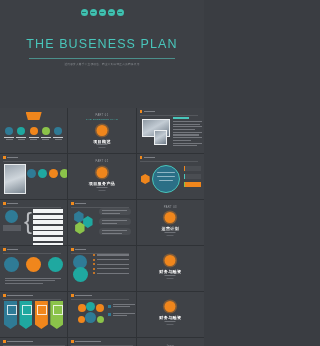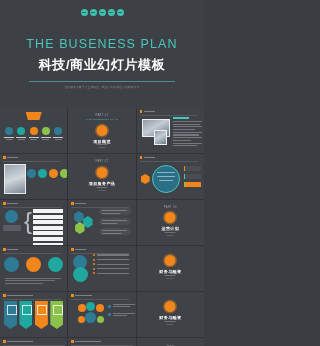--- a/index.html
+++ b/index.html
@@ -156,21 +156,20 @@
 
   <div class="hero">
     <div class="hero-dots">
       <span class="dot"></span>
       <span class="dot"></span>
       <span class="dot"></span>
       <span class="dot"></span>
       <span class="dot"></span>
     </div>
     <div class="hero-title">THE BUSENESS PLAN</div>
-    <div class="hero-sub">科技/商业幻灯片模板</div>
     <div class="hero-rule"></div>
     <div class="hero-desc">适用提案人著手中立项报告、商业计划书等正式的商务使用</div>
   </div>
 
   <div class="grid">
 
     <div class="slide">
       <div class="s1-tab"></div>
       <div class="s1-row">
         <div class="s1-item">

